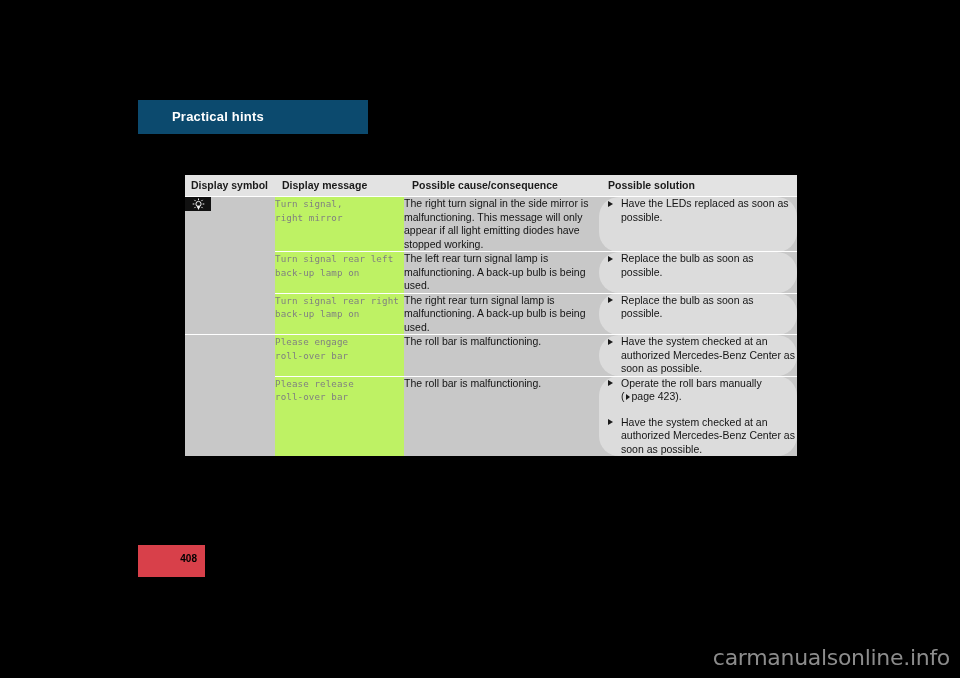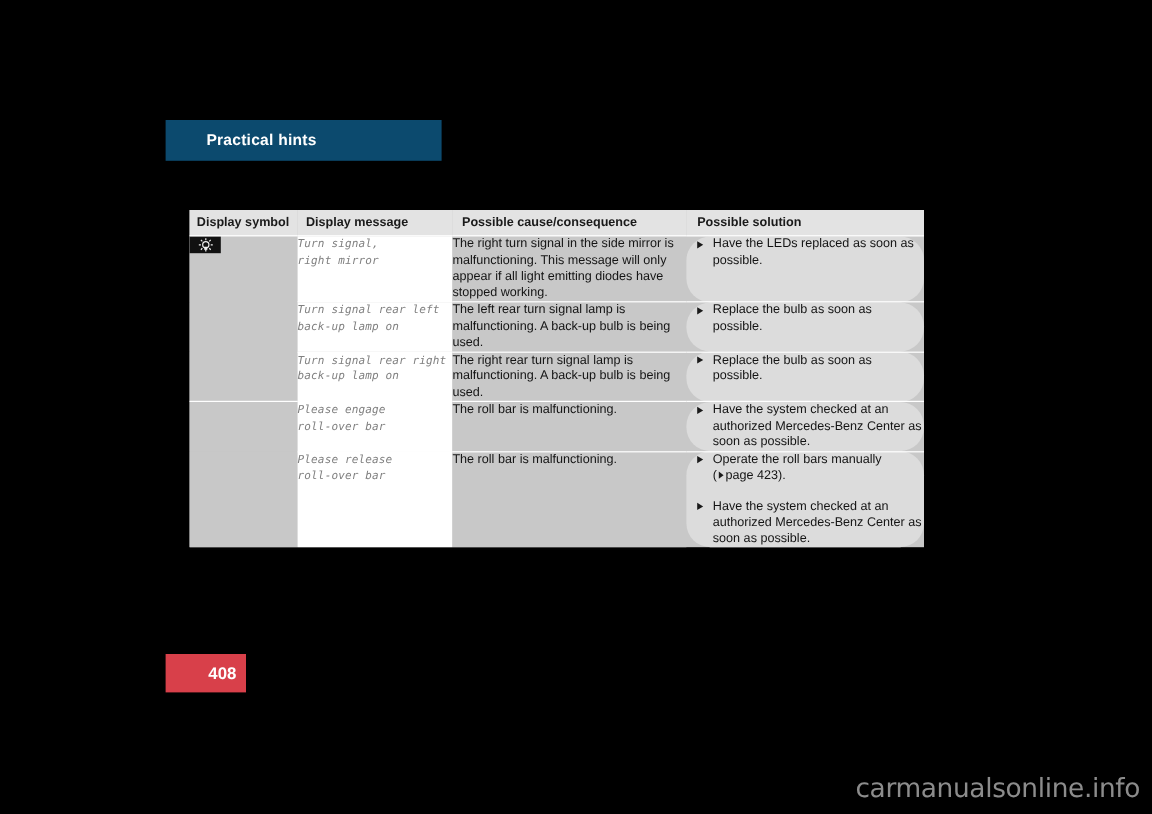--- a/index.html
+++ b/index.html
@@ -41,40 +41,40 @@
     left: 138px;
     top: 545px;
     width: 67px;
     height: 32px;
     background: #d8404a;
   }
   #page-number-tab .page-num {
     position: absolute;
     right: 8px;
     top: 8px;
-    color: #ffffff;
-    font-size: 14px;
+    color: #000000;
+    font-size: 10px;
     font-weight: bold;
   }
 
   
   #watermark {
     position: absolute;
     right: 10px;
     bottom: 8px;
     color: #8c8c8c;
     font-size: 22px;
     letter-spacing: -0.3px;
     font-family: "DejaVu Sans", sans-serif;
   }
 
   
   #hints-table {
     position: absolute;
-    left: 158px;
+    left: 185px;
     top: 175px;
     width: 612px;
     background: #c8c8c8;
   }
   table.grid {
     border-collapse: collapse;
     width: 612px;
     table-layout: fixed;
   }
   table.grid td, table.grid th {
@@ -105,29 +105,28 @@
   thead th.col-msg   { padding-left: 7px; }
   thead th.col-cause { padding-left: 8px; }
   thead th.col-sol   { padding-left: 9px; }
 
   
   td.c-sym {
     background: #c8c8c8;
     padding: 6px 6px 8px 6px;
   }
   td.c-msg {
-    background: #ffffff;
+    background: #bef264;
     padding: 6px 6px 9px 7px;
     font-family: "DejaVu Sans Mono", monospace;
     font-size: 9.2px;
     line-height: 13.5px;
     color: #808080;
     white-space: pre-line;
     letter-spacing: 0.1px;
-    font-style: italic;
   }
   td.c-cause {
     background: #c8c8c8;
     padding: 5px 7px 9px 8px;
     font-size: 10.5px;
     line-height: 13.5px;
     color: #141414;
   }
   td.c-sol {
     background: #dcdcdc;

